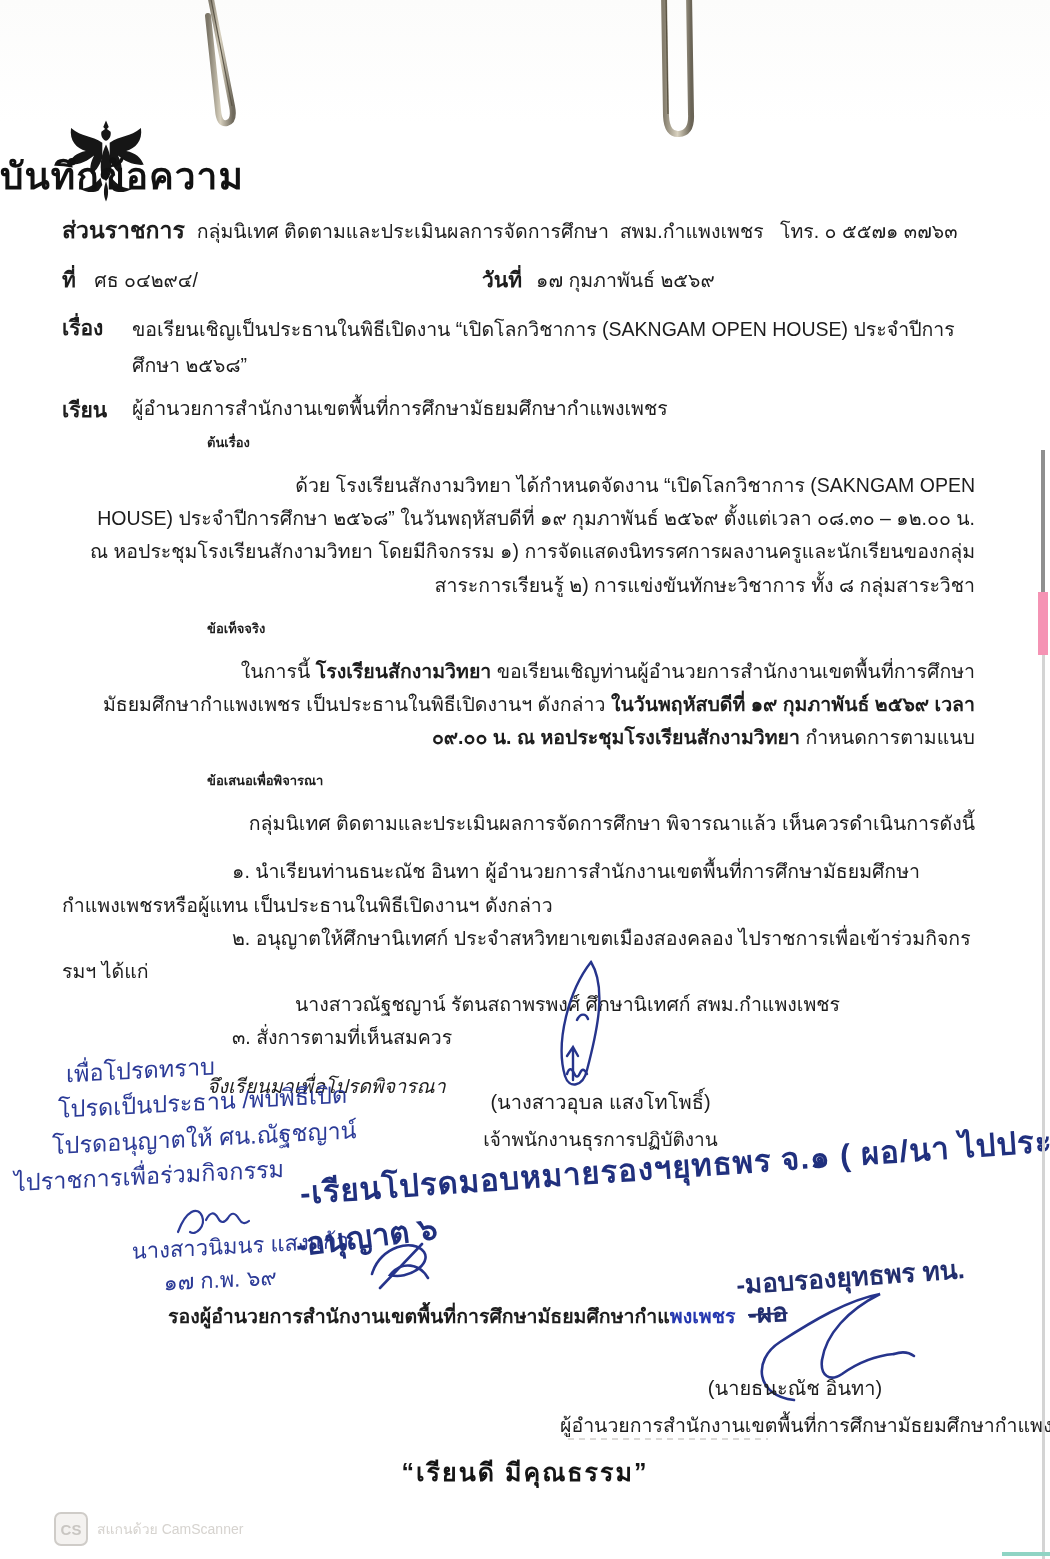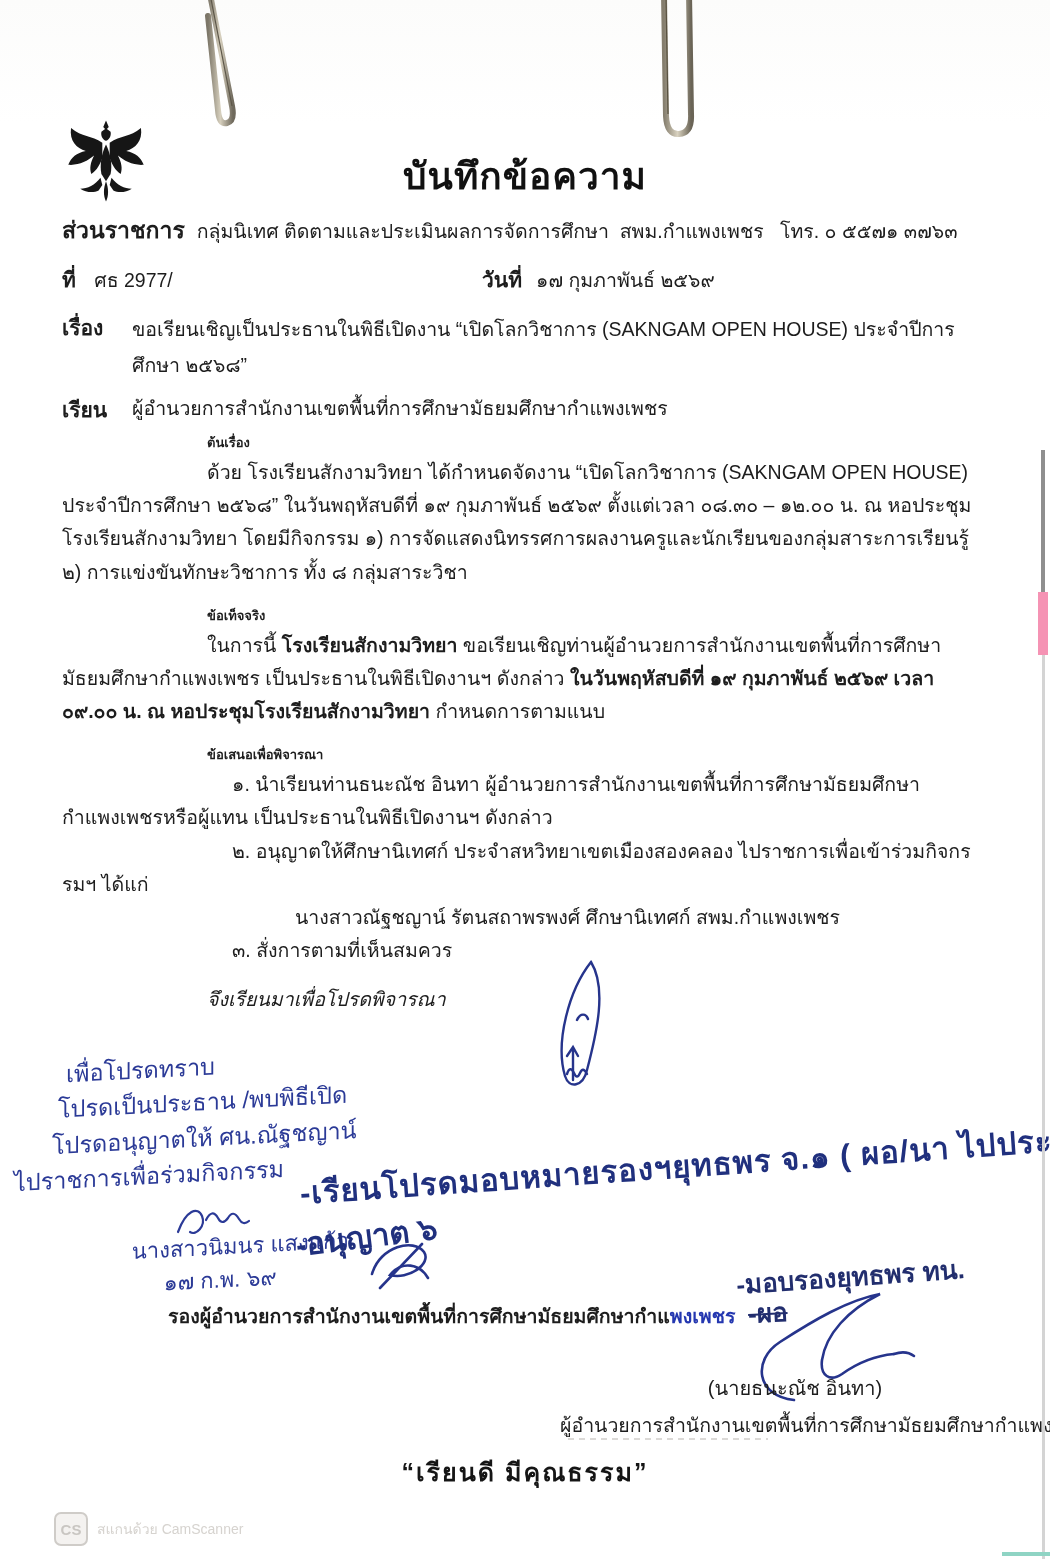--- a/index.html
+++ b/index.html
@@ -3,39 +3,39 @@
 <meta charset="utf-8">
 <style>
   html,body{margin:0;padding:0;background:#fff;}
   .page{
     position:relative;width:1050px;height:1559px;overflow:hidden;
     background:linear-gradient(180deg,#fcfcfb 0%,#ffffff 8%,#ffffff 100%);
     font-family:"Liberation Sans",sans-serif;color:#1d1d1d;
   }
   .abs{position:absolute;}
   
-  .title{position:absolute;top:146px;left:0;right:0;text-align:center;
+  .title{position:absolute;top:146px;left:0;right:0;text-align:left;
          font-size:37px;font-weight:700;letter-spacing:1px;color:#111;}
   .header-area{position:absolute;left:62px;top:212px;width:930px;}
   .hrow{display:flex;align-items:baseline;}
   .lab-lg{font-weight:700;font-size:23px;white-space:nowrap;}
   .lab-md{font-weight:700;font-size:21px;white-space:nowrap;}
   .val{font-size:19.5px;white-space:pre-wrap;}
   .row-numdate{position:relative;margin-top:15px;height:32px;}
   .date-group{position:absolute;left:420px;top:0;display:flex;align-items:baseline;gap:14px;}
   .row-subject{margin-top:16px;display:flex;}
   .row-subject .lab-md{width:70px;flex:0 0 70px;}
   .row-subject .val{width:830px;line-height:1.85;}
   .row-to{margin-top:10px;display:flex;}
   .row-to .lab-md{width:70px;flex:0 0 70px;}
   
   .body-area{position:absolute;left:62px;top:432px;width:928px;font-size:19.5px;line-height:1.7;}
   .sec-head{font-size:13px;font-weight:700;margin:16px 0 2px 145px;}
   .sec-head.first{margin-top:0;}
-  .para{margin:0;text-indent:145px;}
+  .para{margin:15px;text-indent:145px;text-align:right;}
   .item{margin:0;text-indent:170px;}
   .center-name{margin:0 0 0 233px;}
   .closing{margin:16px 0 0 0;text-indent:145px;font-style:italic;}
   b.seg{font-weight:700;}
   
   .clerk{position:absolute;left:448px;top:1086px;width:305px;text-align:center;}
   .clerk .name{font-size:20px;}
   .clerk .role{font-size:19px;margin-top:6px;}
   .deputy{position:absolute;left:168px;top:1293px;width:420px;text-align:center;}
   .deputy .name{font-size:20px;}
@@ -122,21 +122,21 @@
 
   <div class="title">บันทึกข้อความ</div>
 
   <div class="header-area">
     <div class="hrow">
       <span class="lab-lg">ส่วนราชการ</span>
       <span class="val" style="margin-left:12px">กลุ่มนิเทศ ติดตามและประเมินผลการจัดการศึกษา  สพม.กำแพงเพชร   โทร. ๐ ๕๕๗๑ ๓๗๖๓</span>
     </div>
     <div class="row-numdate">
       <span class="lab-md">ที่</span>
-      <span class="val" style="margin-left:14px">ศธ 2977/</span>
+      <span class="val" style="margin-left:14px">ศธ ๐๔๒๙๔/</span>
       <span class="date-group">
         <span class="lab-md">วันที่</span>
         <span class="val">๑๗ กุมภาพันธ์ ๒๕๖๙</span>
       </span>
     </div>
     <div class="row-subject">
       <span class="lab-md">เรื่อง</span>
       <span class="val">ขอเรียนเชิญเป็นประธานในพิธีเปิดงาน “เปิดโลกวิชาการ (SAKNGAM OPEN HOUSE) ประจำปีการศึกษา ๒๕๖๘”</span>
     </div>
     <div class="row-to">
@@ -146,34 +146,39 @@
   </div>
 
   <div class="body-area">
     <div class="sec-head first">ต้นเรื่อง</div>
     <p class="para">ด้วย โรงเรียนสักงามวิทยา ได้กำหนดจัดงาน  “เปิดโลกวิชาการ (SAKNGAM OPEN HOUSE) ประจำปีการศึกษา ๒๕๖๘” ในวันพฤหัสบดีที่  ๑๙  กุมภาพันธ์  ๒๕๖๙  ตั้งแต่เวลา  ๐๘.๓๐ – ๑๒.๐๐ น. ณ หอประชุมโรงเรียนสักงามวิทยา โดยมีกิจกรรม ๑) การจัดแสดงนิทรรศการผลงานครูและนักเรียนของกลุ่มสาระการเรียนรู้  ๒) การแข่งขันทักษะวิชาการ ทั้ง ๘ กลุ่มสาระวิชา</p>
 
     <div class="sec-head">ข้อเท็จจริง</div>
     <p class="para"><span>ในการนี้  </span><b class="seg">โรงเรียนสักงามวิทยา</b><span>  ขอเรียนเชิญท่านผู้อำนวยการสำนักงานเขตพื้นที่การศึกษามัธยมศึกษากำแพงเพชร  เป็นประธานในพิธีเปิดงานฯ  ดังกล่าว  </span><b class="seg">ในวันพฤหัสบดีที่ ๑๙ กุมภาพันธ์ ๒๕๖๙ เวลา ๐๙.๐๐ น. ณ  หอประชุมโรงเรียนสักงามวิทยา</b><span>  กำหนดการตามแนบ</span></p>
 
     <div class="sec-head">ข้อเสนอเพื่อพิจารณา</div>
+    <p class="para" style="text-indent:145px">กลุ่มนิเทศ ติดตามและประเมินผลการจัดการศึกษา พิจารณาแล้ว เห็นควรดำเนินการดังนี้</p>
     <p class="item">๑.  นำเรียนท่านธนะณัช  อินทา ผู้อำนวยการสำนักงานเขตพื้นที่การศึกษามัธยมศึกษากำแพงเพชรหรือผู้แทน เป็นประธานในพิธีเปิดงานฯ ดังกล่าว</p>
     <p class="item">๒. อนุญาตให้ศึกษานิเทศก์ ประจำสหวิทยาเขตเมืองสองคลอง  ไปราชการเพื่อเข้าร่วมกิจกรรมฯ  ได้แก่</p>
     <p class="center-name">นางสาวณัฐชญาน์  รัตนสถาพรพงศ์    ศึกษานิเทศก์  สพม.กำแพงเพชร</p>
     <p class="item">๓.  สั่งการตามที่เห็นสมควร</p>
     <p class="closing">จึงเรียนมาเพื่อโปรดพิจารณา</p>
   </div>
 
   <div class="abs" style="left:525px;top:956px;">
     <svg width="130" height="140" viewBox="0 0 130 140" fill="none" stroke="#26348c" stroke-width="2.4" stroke-linecap="round">
       <path d="M66,6 C44,34 30,86 40,120 C44,133 58,131 62,114 C72,76 82,32 66,6 Z"></path>
       <path d="M52,64 c3,-7 9,-7 11,-1"></path>
       <path d="M48,124 L48,92 M42,100 L48,91 L53,100"></path>
       <path d="M42,118 q3,-9 7,-1 q3,7 6,0 q3,-7 7,1"></path>
     </svg>
+  </div>
+  <div class="clerk">
+    <div class="name">(นางสาวอุบล  แสงโทโพธิ์)</div>
+    <div class="role">เจ้าพนักงานธุรการปฏิบัติงาน</div>
   </div>
 
   <div class="left-note hand">
     <div class="ln1">เพื่อโปรดทราบ</div>
     <div class="ln2">โปรดเป็นประธาน /พบพิธีเปิด</div>
     <div class="ln3">โปรดอนุญาตให้  ศน.ณัฐชญาน์</div>
     <div class="ln4">ไปราชการเพื่อร่วมกิจกรรม</div>
     <div class="ln-name">นางสาวนิมนร  แสงแก้ว</div>
     <div class="ln-date">๑๗  ก.พ. ๖๙</div>
   </div>

